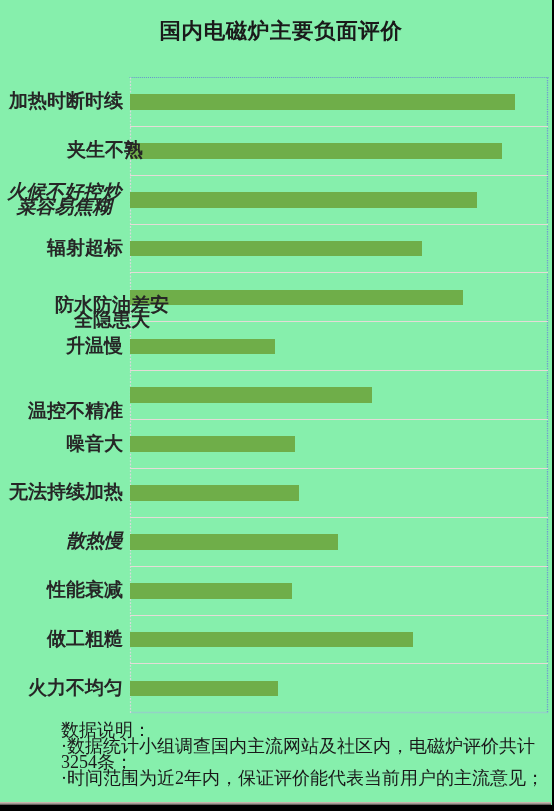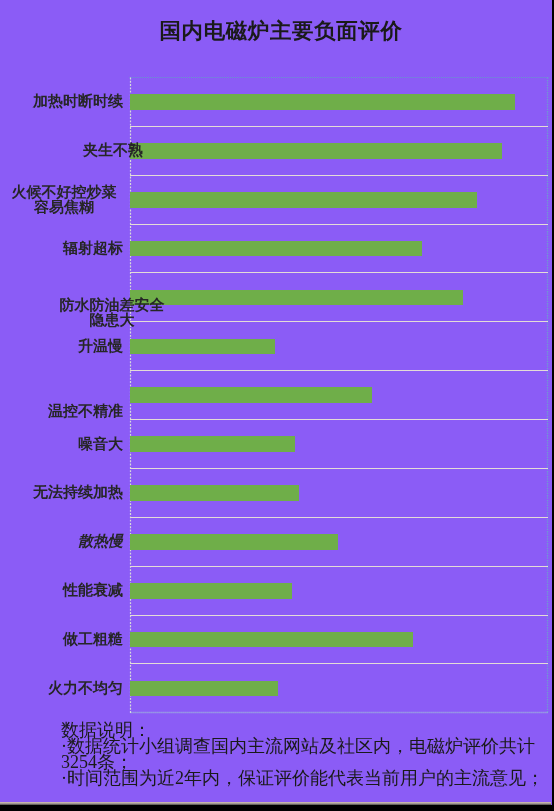--- a/index.html
+++ b/index.html
@@ -68,21 +68,21 @@
   .bar {
     position: absolute;
     height: 16px;
     background: #6FAE49;
   }
   .cat-label {
     position: absolute;
     left: 0px;
     width: 123px;
     text-align: right;
-    font-size: 15px;
+    font-size: 19px;
     font-weight: bold;
     color: #262626;
     line-height: 14.6px;
   }
   .cat-label > span {
     display: inline-block;
     text-align: center;
     max-width: 118px;
   }
   #notes {
@@ -93,21 +93,21 @@
     font-family: "Liberation Serif", serif;
     font-size: 18px;
     color: #1a1a1a;
     line-height: 16px;
   }
   #notes .note-head { font-weight: normal; }
 </style>
 </head>
 <body>
 
-<div id="page" style="background: #8b5cf6;">
+<div id="page" style="background: #86efac;">
   <div id="chart-title" style="color: rgb(26, 26, 26);">国内电磁炉主要负面评价</div>
   <svg id="plot-frame" viewBox="0 0 426 644" width="426" height="644">
     <path d="M3.5 4.5 H 422.5" stroke="#6796CC" stroke-width="1.2" stroke-dasharray="1.05 1.0" fill="none"></path>
     <path d="M421.5 4.5 V 640.5" stroke="#6F9BD0" stroke-width="1.3" stroke-dasharray="1.3 1.1" fill="none"></path>
     <path d="M4.5 639.5 H 422.5" stroke="#9EBBDA" stroke-width="1.3" stroke-dasharray="1.1 0.9" fill="none"></path>
     <path d="M4.5 4.5 V 640.5" stroke="#D6DADB" stroke-width="1.2" stroke-dasharray="1.9 1.4" fill="none"></path>
   </svg>
   <div id="plot">
       <div class="bar" style="top: 17.1846px; left: 0px; width: 92%; height: 15.7px; background: rgb(111, 174, 73);"></div>
       <div class="gridline" style="top: 48.8692px; background: rgb(228, 220, 215);"></div>
@@ -131,21 +131,21 @@
       <div class="gridline" style="top: 488.692px; background: rgb(228, 220, 215);"></div>
       <div class="bar" style="top: 505.877px; left: 0px; width: 38.7%; height: 15.7px; background: rgb(111, 174, 73);"></div>
       <div class="gridline" style="top: 537.562px; background: rgb(228, 220, 215);"></div>
       <div class="bar" style="top: 554.746px; left: 0px; width: 67.8%; height: 15.7px; background: rgb(111, 174, 73);"></div>
       <div class="gridline" style="top: 586.431px; background: rgb(228, 220, 215);"></div>
       <div class="bar" style="top: 603.615px; left: 0px; width: 35.4%; height: 15.7px; background: rgb(111, 174, 73);"></div>
     </div>
   <div id="labels">
       <div class="cat-label" style="color: rgb(38, 38, 38); top: 94.4346px;"><span>加热时断时续</span></div>
       <div class="cat-label" style="color: rgb(38, 38, 38); top: 143.304px; margin-left: 20px;"><span>夹生不熟</span></div>
-      <div class="cat-label" style="color: rgb(38, 38, 38); top: 185.173px;"><span>火候不好控炒菜容易焦糊</span></div>
+      <div class="cat-label" style="color: rgb(38, 38, 38); top: 185.173px; font-style: italic;"><span>火候不好控炒菜容易焦糊</span></div>
       <div class="cat-label" style="color: rgb(38, 38, 38); top: 241.042px;"><span>辐射超标</span></div>
       <div class="cat-label" style="color: rgb(38, 38, 38); top: 298px; margin-left: 48px;"><span>防水防油差安全隐患大</span></div>
       <div class="cat-label" style="color: rgb(38, 38, 38); top: 338.781px;"><span>升温慢</span></div>
       <div class="cat-label" style="color: rgb(38, 38, 38); top: 387.65px; margin-top: 16px;"><span>温控不精准</span></div>
       <div class="cat-label" style="color: rgb(38, 38, 38); top: 436.519px;"><span>噪音大</span></div>
       <div class="cat-label" style="color: rgb(38, 38, 38); top: 485.388px;"><span>无法持续加热</span></div>
       <div class="cat-label" style="color: rgb(38, 38, 38); top: 534.258px; font-style: italic;"><span>散热慢</span></div>
       <div class="cat-label" style="color: rgb(38, 38, 38); top: 583.127px;"><span>性能衰减</span></div>
       <div class="cat-label" style="color: rgb(38, 38, 38); top: 631.996px; font-family: Liberation Serif, serif;"><span>做工粗糙</span></div>
       <div class="cat-label" style="color: rgb(38, 38, 38); top: 680.865px;"><span>火力不均匀</span></div>

